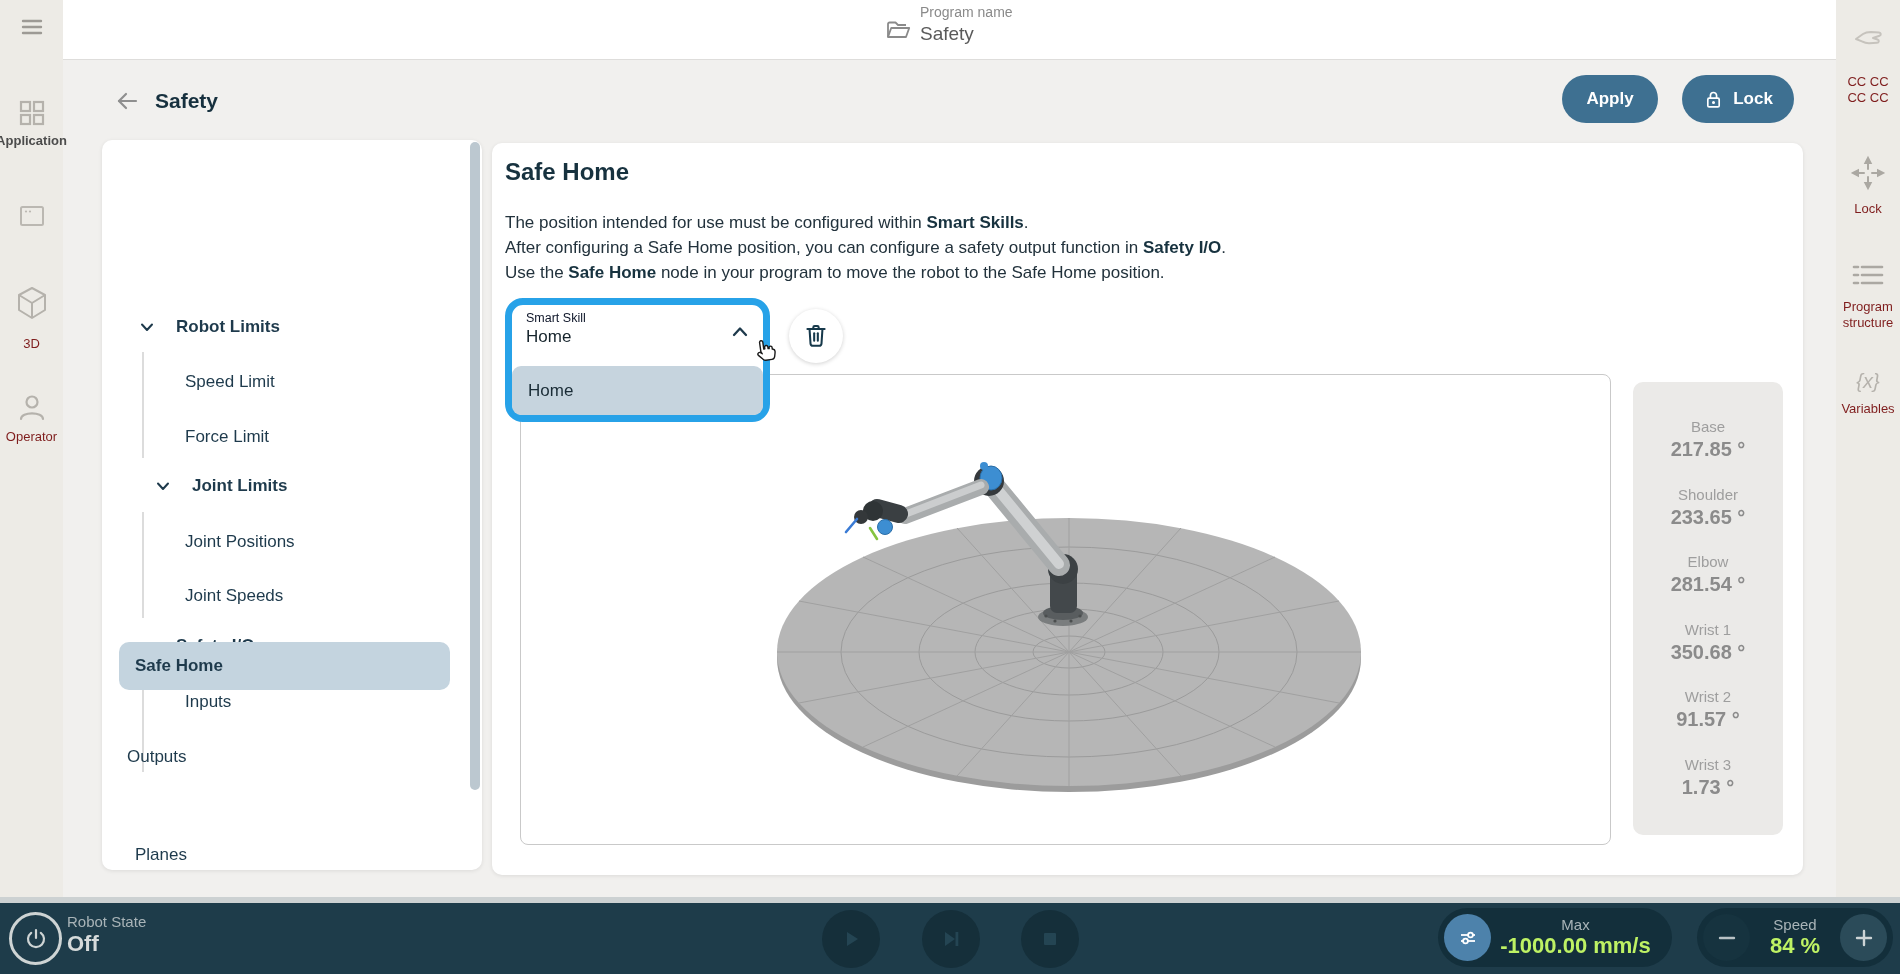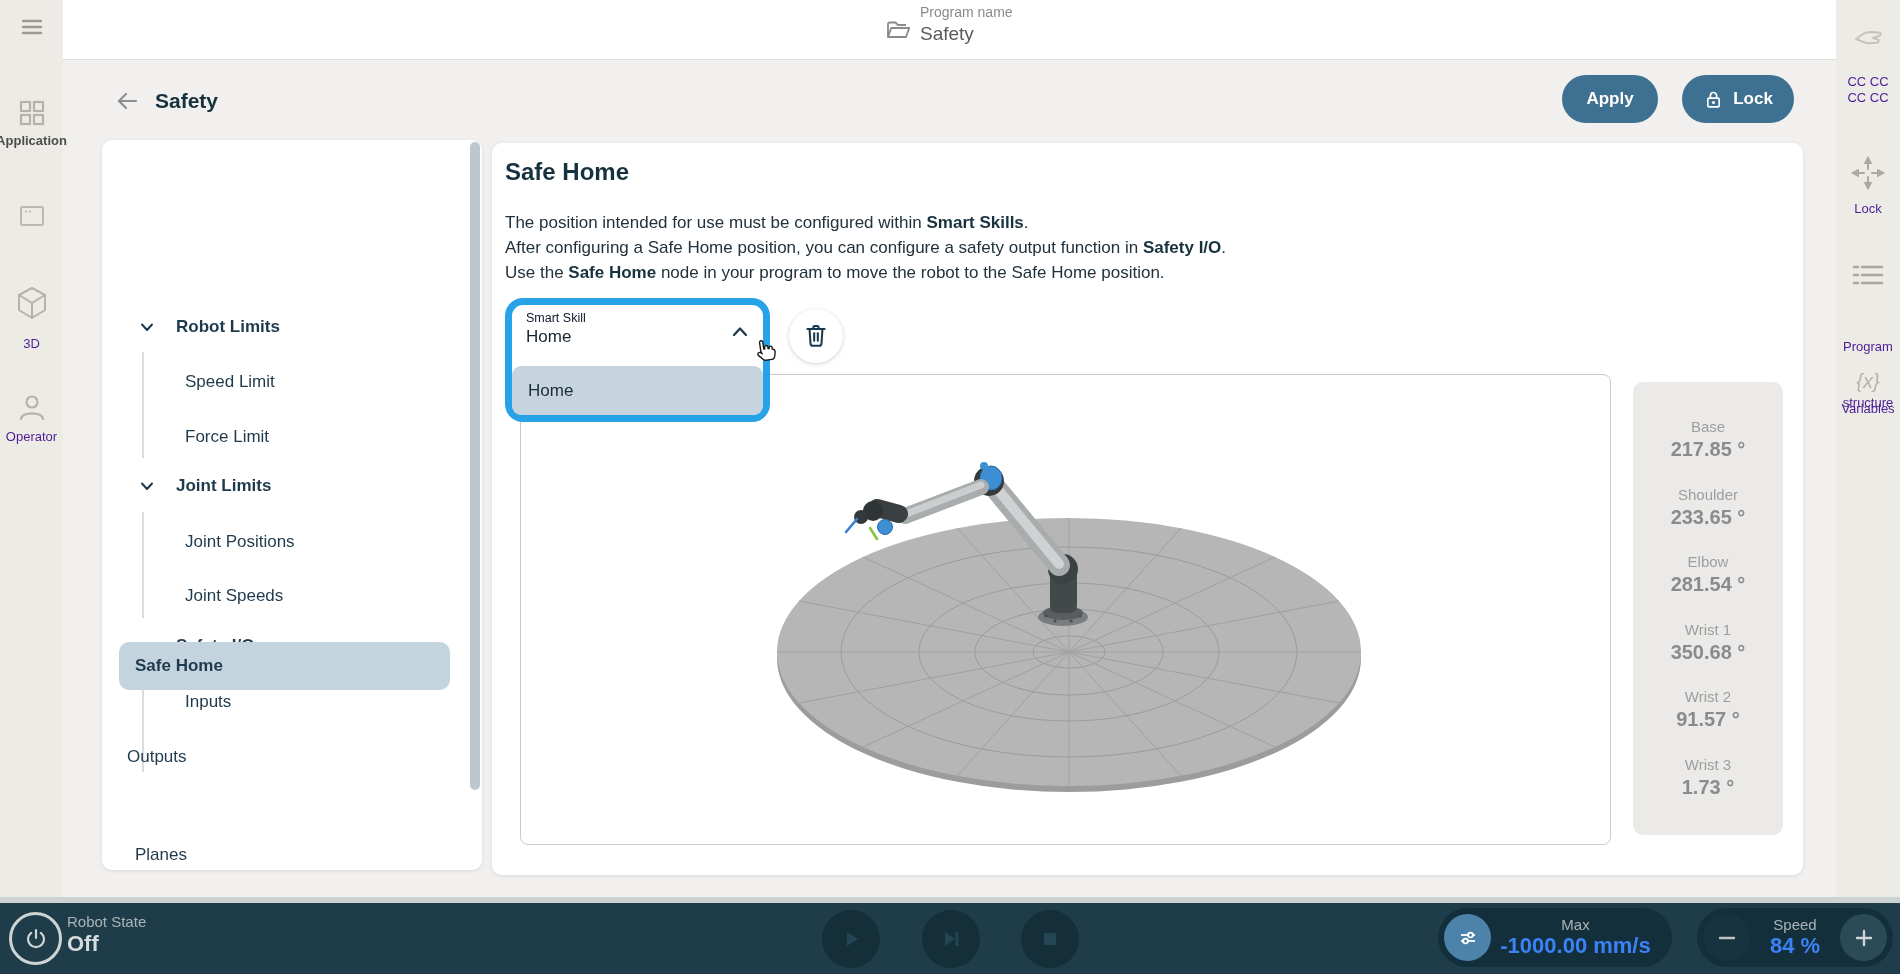--- a/index.html
+++ b/index.html
@@ -5,21 +5,21 @@
   * { margin:0; padding:0; box-sizing:border-box; }
   html,body { width:1900px; height:974px; overflow:hidden; }
   body { font-family:"Liberation Sans", sans-serif; background:#f1f0ee; position:relative; }
   .abs { position:absolute; }
 
   
   .rail { position:absolute; top:0; bottom:71px; background:#edebe6; z-index:5; }
   .rail-left { left:0; width:63px; }
   .rail-right { left:1836px; width:64px; }
   .rail-item { position:absolute; width:100%; display:flex; flex-direction:column; align-items:center; color:#5d5d5d; }
-  .rail-label { font-size:13px; color:#4c1d95; text-align:center; line-height:15px; }
+  .rail-label { font-size:13px; color:#7f1d1d; text-align:center; line-height:15px; }
   .rail-icon svg { display:block; }
 
   
   .topbar { position:absolute; left:63px; top:0; width:1840px; height:60px; background:#ffffff; border-bottom:1px solid #dedddb; z-index:4; }
   .prog-label { font-size:14px; color:#8a8a8a; }
   .prog-value { font-size:19px; color:#5a5a5a; }
 
   
   .page-title { font-size:21px; font-weight:bold; color:#16303e; }
   .btn-pill { position:absolute; height:48px; border-radius:24px; background:#3e7091; color:#ffffff;
@@ -55,21 +55,21 @@
   
   .joint-panel { position:absolute; left:1633px; top:382px; width:150px; height:453px; background:#ebeae8; border-radius:10px;
                  display:flex; flex-direction:column; justify-content:space-between; padding:36px 0; text-align:center; }
   .joint-label { font-size:15px; color:#9e9e9e; }
   .joint-value { font-size:20px; font-weight:bold; color:#8b8b8b; margin-top:3px; }
 
   
   .bottom-strip { position:absolute; left:0; top:897px; width:1900px; height:6px; background:#ccd1d2; z-index:9; }
   .bottombar { position:absolute; left:0; top:903px; width:1900px; height:71px; background:#1e3c4a; z-index:10; }
   .bb-label { font-size:15px; color:#a9b4b8; }
-  .bb-value { font-size:22px; font-weight:bold; color:#3b82f6; }
+  .bb-value { font-size:22px; font-weight:bold; color:#bef264; }
   .bb-circle { position:absolute; border-radius:50%; display:flex; align-items:center; justify-content:center; border:none; }
   .bb-pill { position:absolute; top:5px; height:59px; background:#132f3b; border-radius:30px; }
 
   .scroll-thumb { position:absolute; left:470px; top:142px; width:10px; height:648px; background:#bcc8d0; border-radius:5px; z-index:3; }
 </style>
 </head>
 <body>
 
 <div class="rail rail-left">
   <div class="rail-item" style="top:14px;">
@@ -150,21 +150,21 @@
             <line x1="22" y1="18" x2="28" y2="18"></line>
             <polygon points="18,3 15.4,8 20.6,8"></polygon>
             <polygon points="18,33 15.4,28 20.6,28"></polygon>
             <polygon points="3,18 8,15.4 8,20.6"></polygon>
             <polygon points="33,18 28,15.4 28,20.6"></polygon>
           </g>
         </svg>
     </span>
     <span class="rail-label" style="margin-top:10px;">Lock</span>
   </div>
-  <div class="rail-item" style="top:260px;gap:40px;">
+  <div class="rail-item" style="top:260px;">
     <span class="rail-icon">
       <svg width="36" height="30" viewBox="0 0 36 30">
           <g stroke="#aba8a2" stroke-width="2.6" stroke-linecap="round">
             <line x1="4" y1="7" x2="8" y2="7"></line>
             <line x1="12" y1="7" x2="32" y2="7"></line>
             <line x1="4" y1="15" x2="8" y2="15"></line>
             <line x1="12" y1="15" x2="32" y2="15"></line>
             <line x1="4" y1="23" x2="8" y2="23"></line>
             <line x1="12" y1="23" x2="32" y2="23"></line>
           </g>
@@ -234,21 +234,21 @@
       </span>
     <span>Robot Limits</span>
   </div>
   <div class="nav-row nav-child" style="top:220px;">
       <span>Speed Limit</span>
     </div>
   <div class="nav-row nav-child" style="top:275px;">
       <span>Force Limit</span>
     </div>
 
-  <div class="nav-row nav-parent" style="top:324px;">
+  <div class="nav-row nav-parent" style="top:324px;margin-left:16px;">
     <span class="nav-chevron">
         <svg width="18" height="18" viewBox="0 0 18 18">
           <polyline points="4,6.5 9,12 14,6.5" fill="none" stroke="#1e3a4c" stroke-width="2" stroke-linecap="round" stroke-linejoin="round"></polyline>
         </svg>
       </span>
     <span>Joint Limits</span>
   </div>
   <div class="nav-row nav-child" style="top:380px;">
       <span>Joint Positions</span>
     </div>

